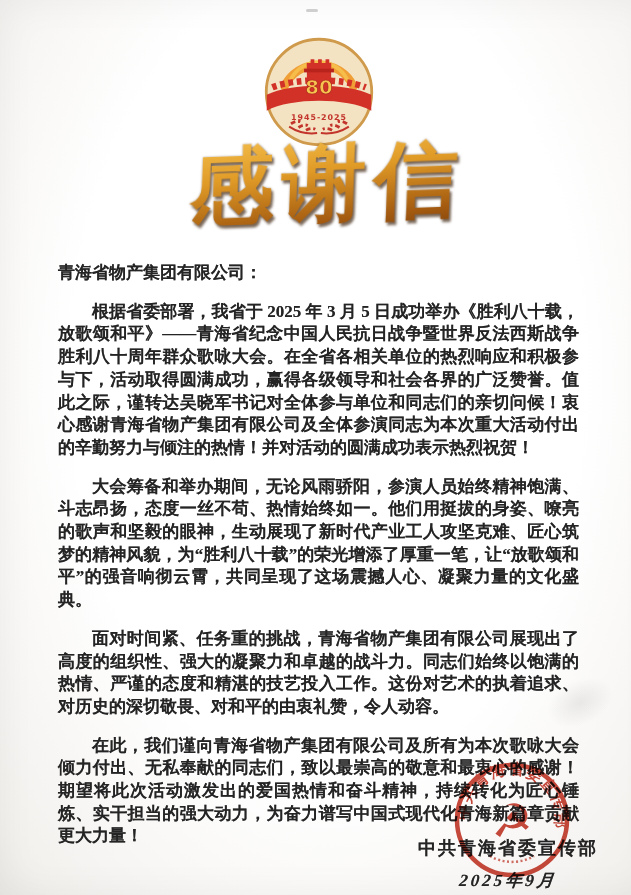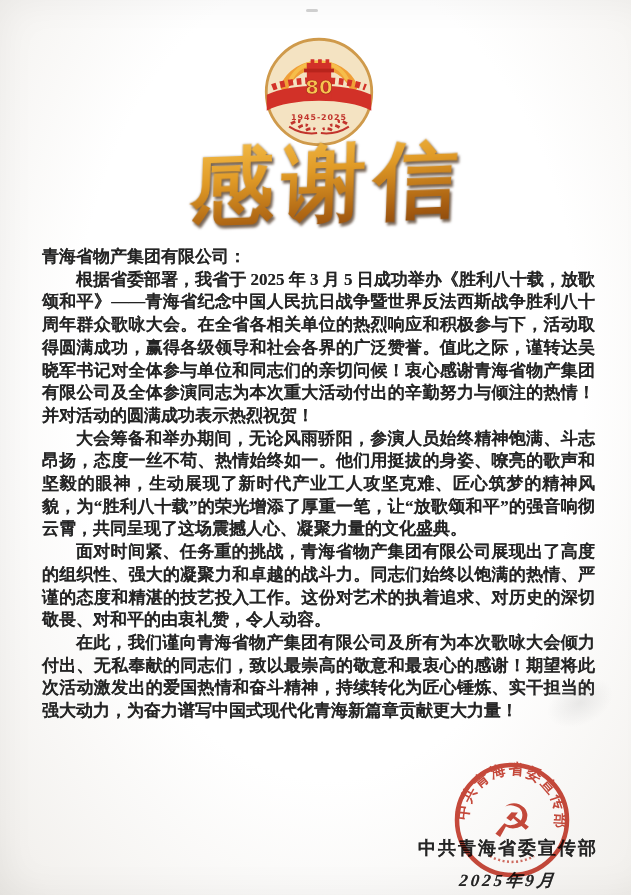--- a/index.html
+++ b/index.html
@@ -31,21 +31,21 @@
     filter:drop-shadow(2px 3px 1px rgba(55,28,4,0.55)) drop-shadow(0 0 1px rgba(55,28,4,0.4));
   }
   
   .body{
     position:absolute;left:42px;top:246px;width:553px;
     font-size:17px;line-height:22.7px;
     color:#242424;font-weight:600;
     text-align:justify;
     text-shadow:0 0 .5px rgba(20,20,20,.55);
   }
-  .body p{margin:0;}
+  .body p{margin:16px;}
   .body .para{text-indent:2em;}
   
   .sign-area{
     position:absolute;top:836px;right:58px;
     text-align:center;color:#242424;font-weight:700;
     text-shadow:0 0 .5px rgba(20,20,20,.5);
   }
   .signature{font-size:18px;letter-spacing:2px;}
   .date{font-size:17px;font-style:italic;margin-top:9px;letter-spacing:3px;transform:skewX(-6deg);}
   

